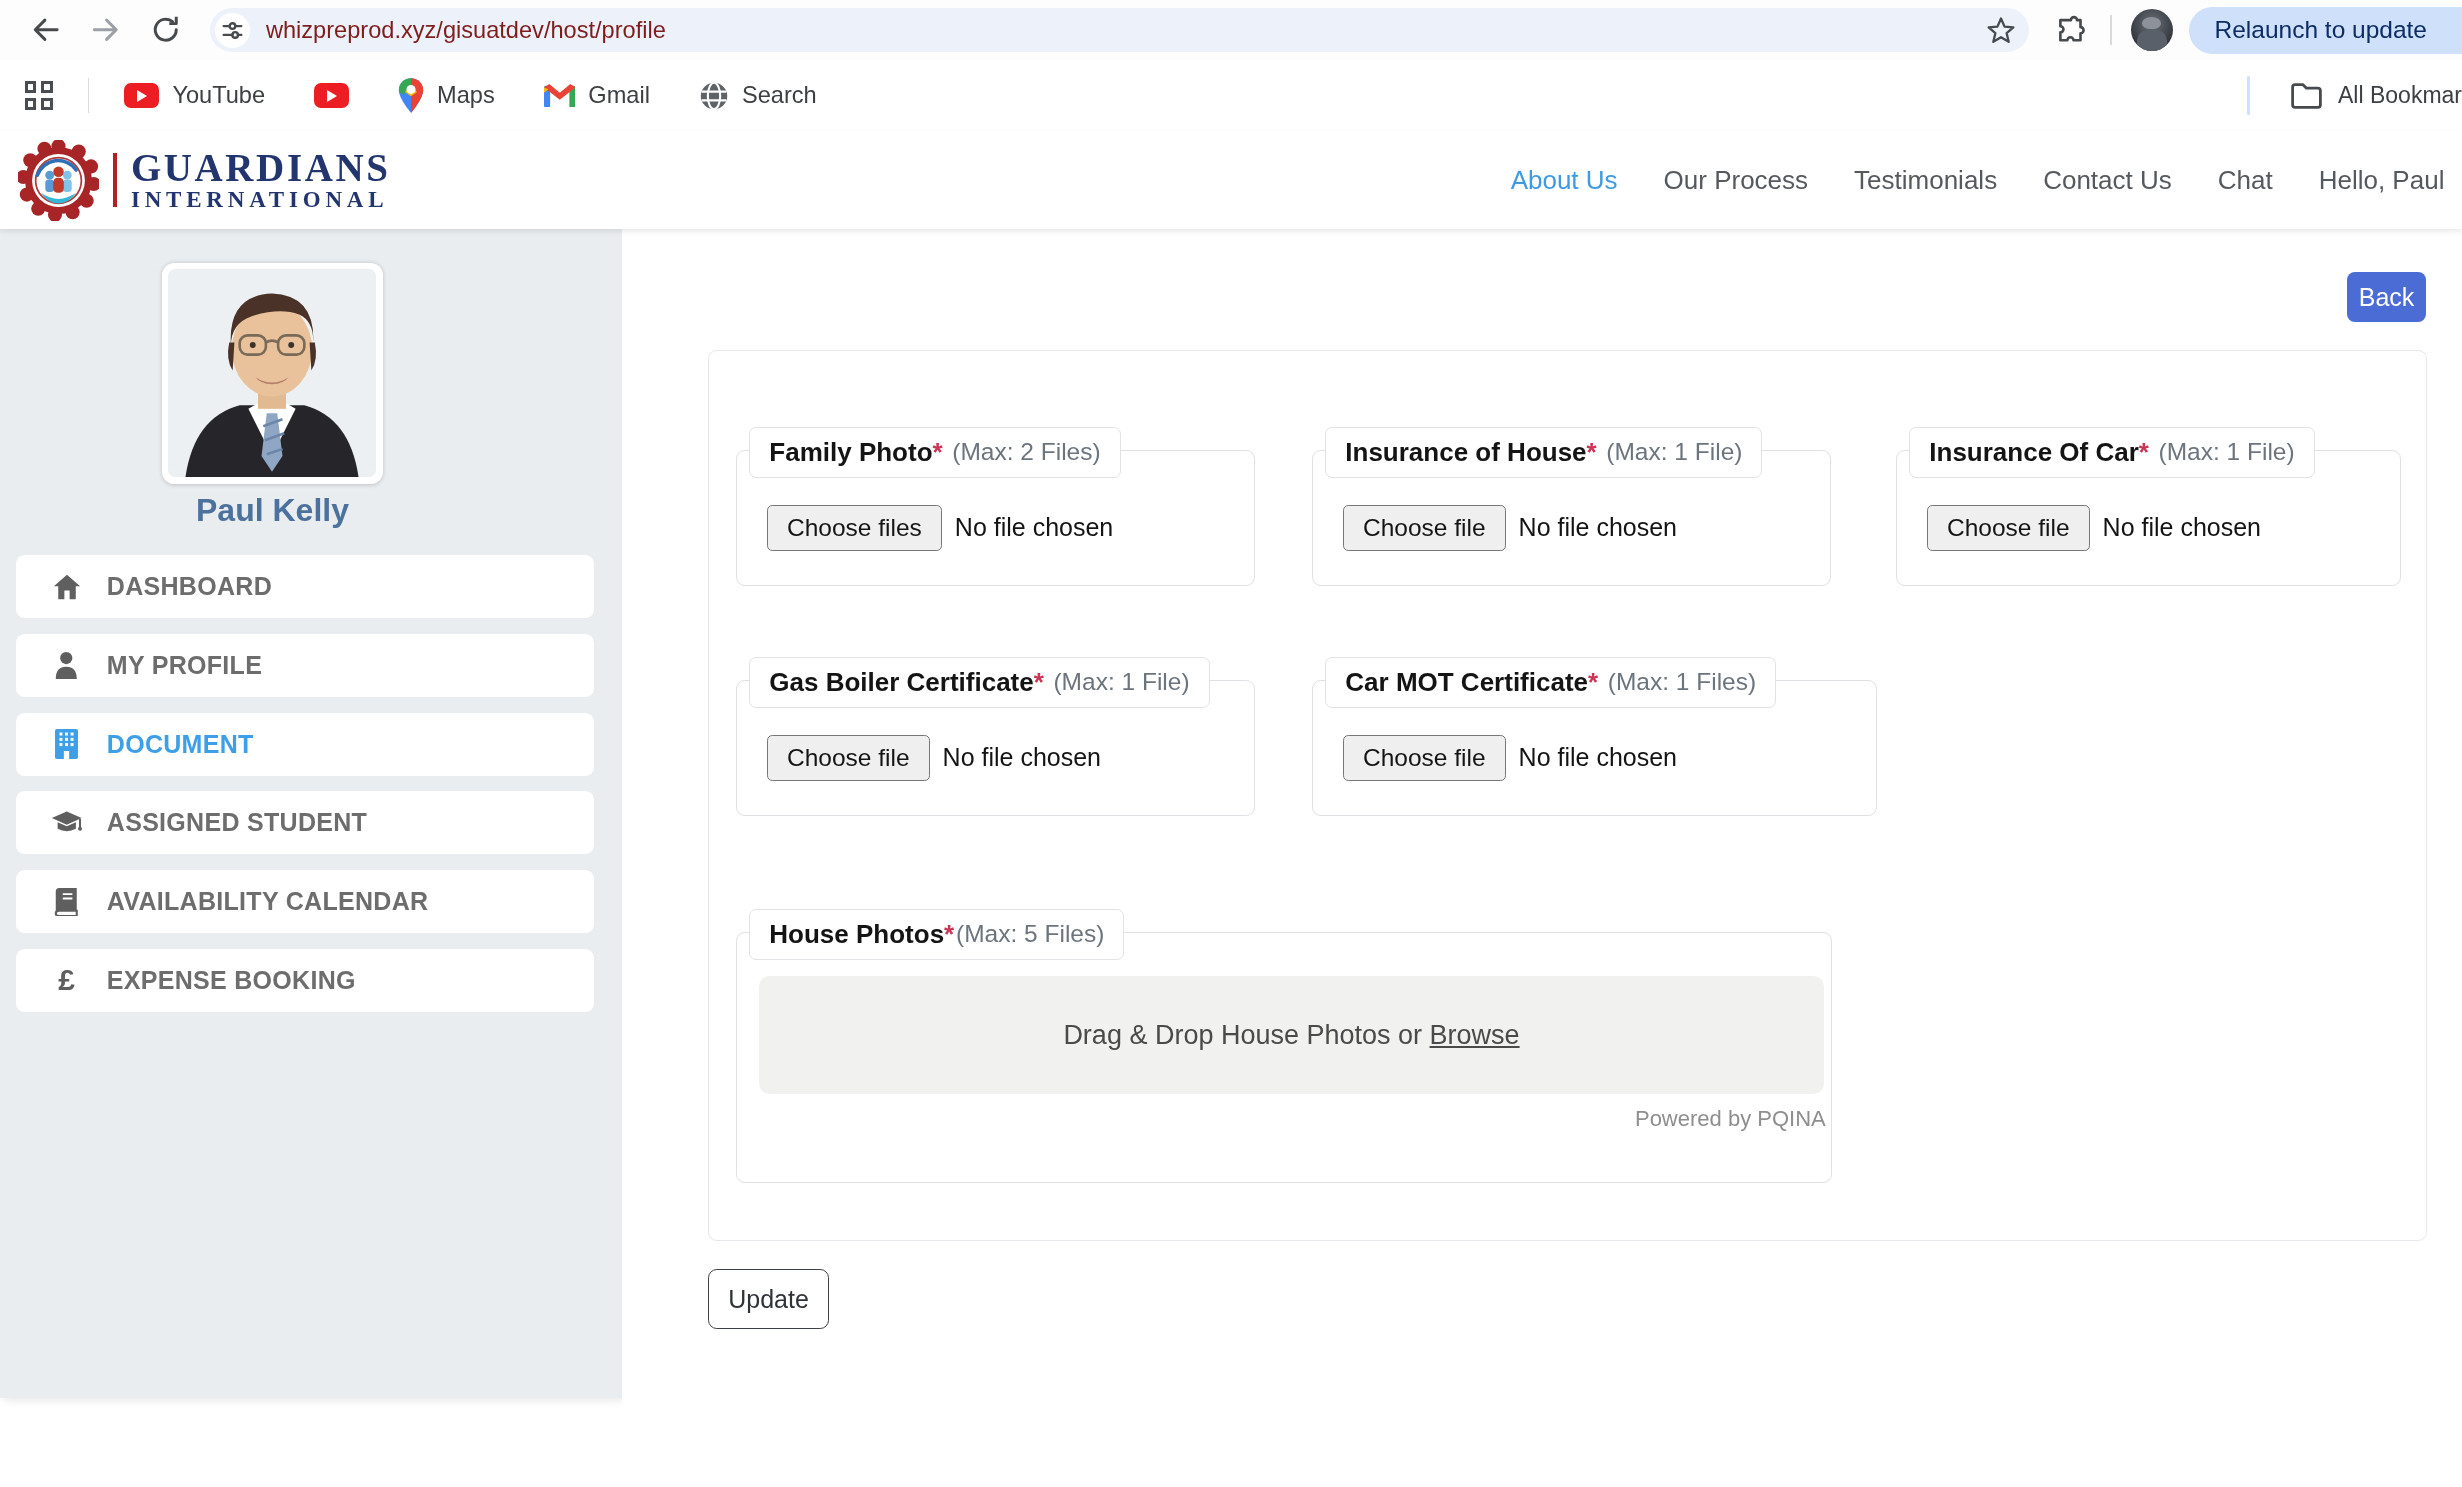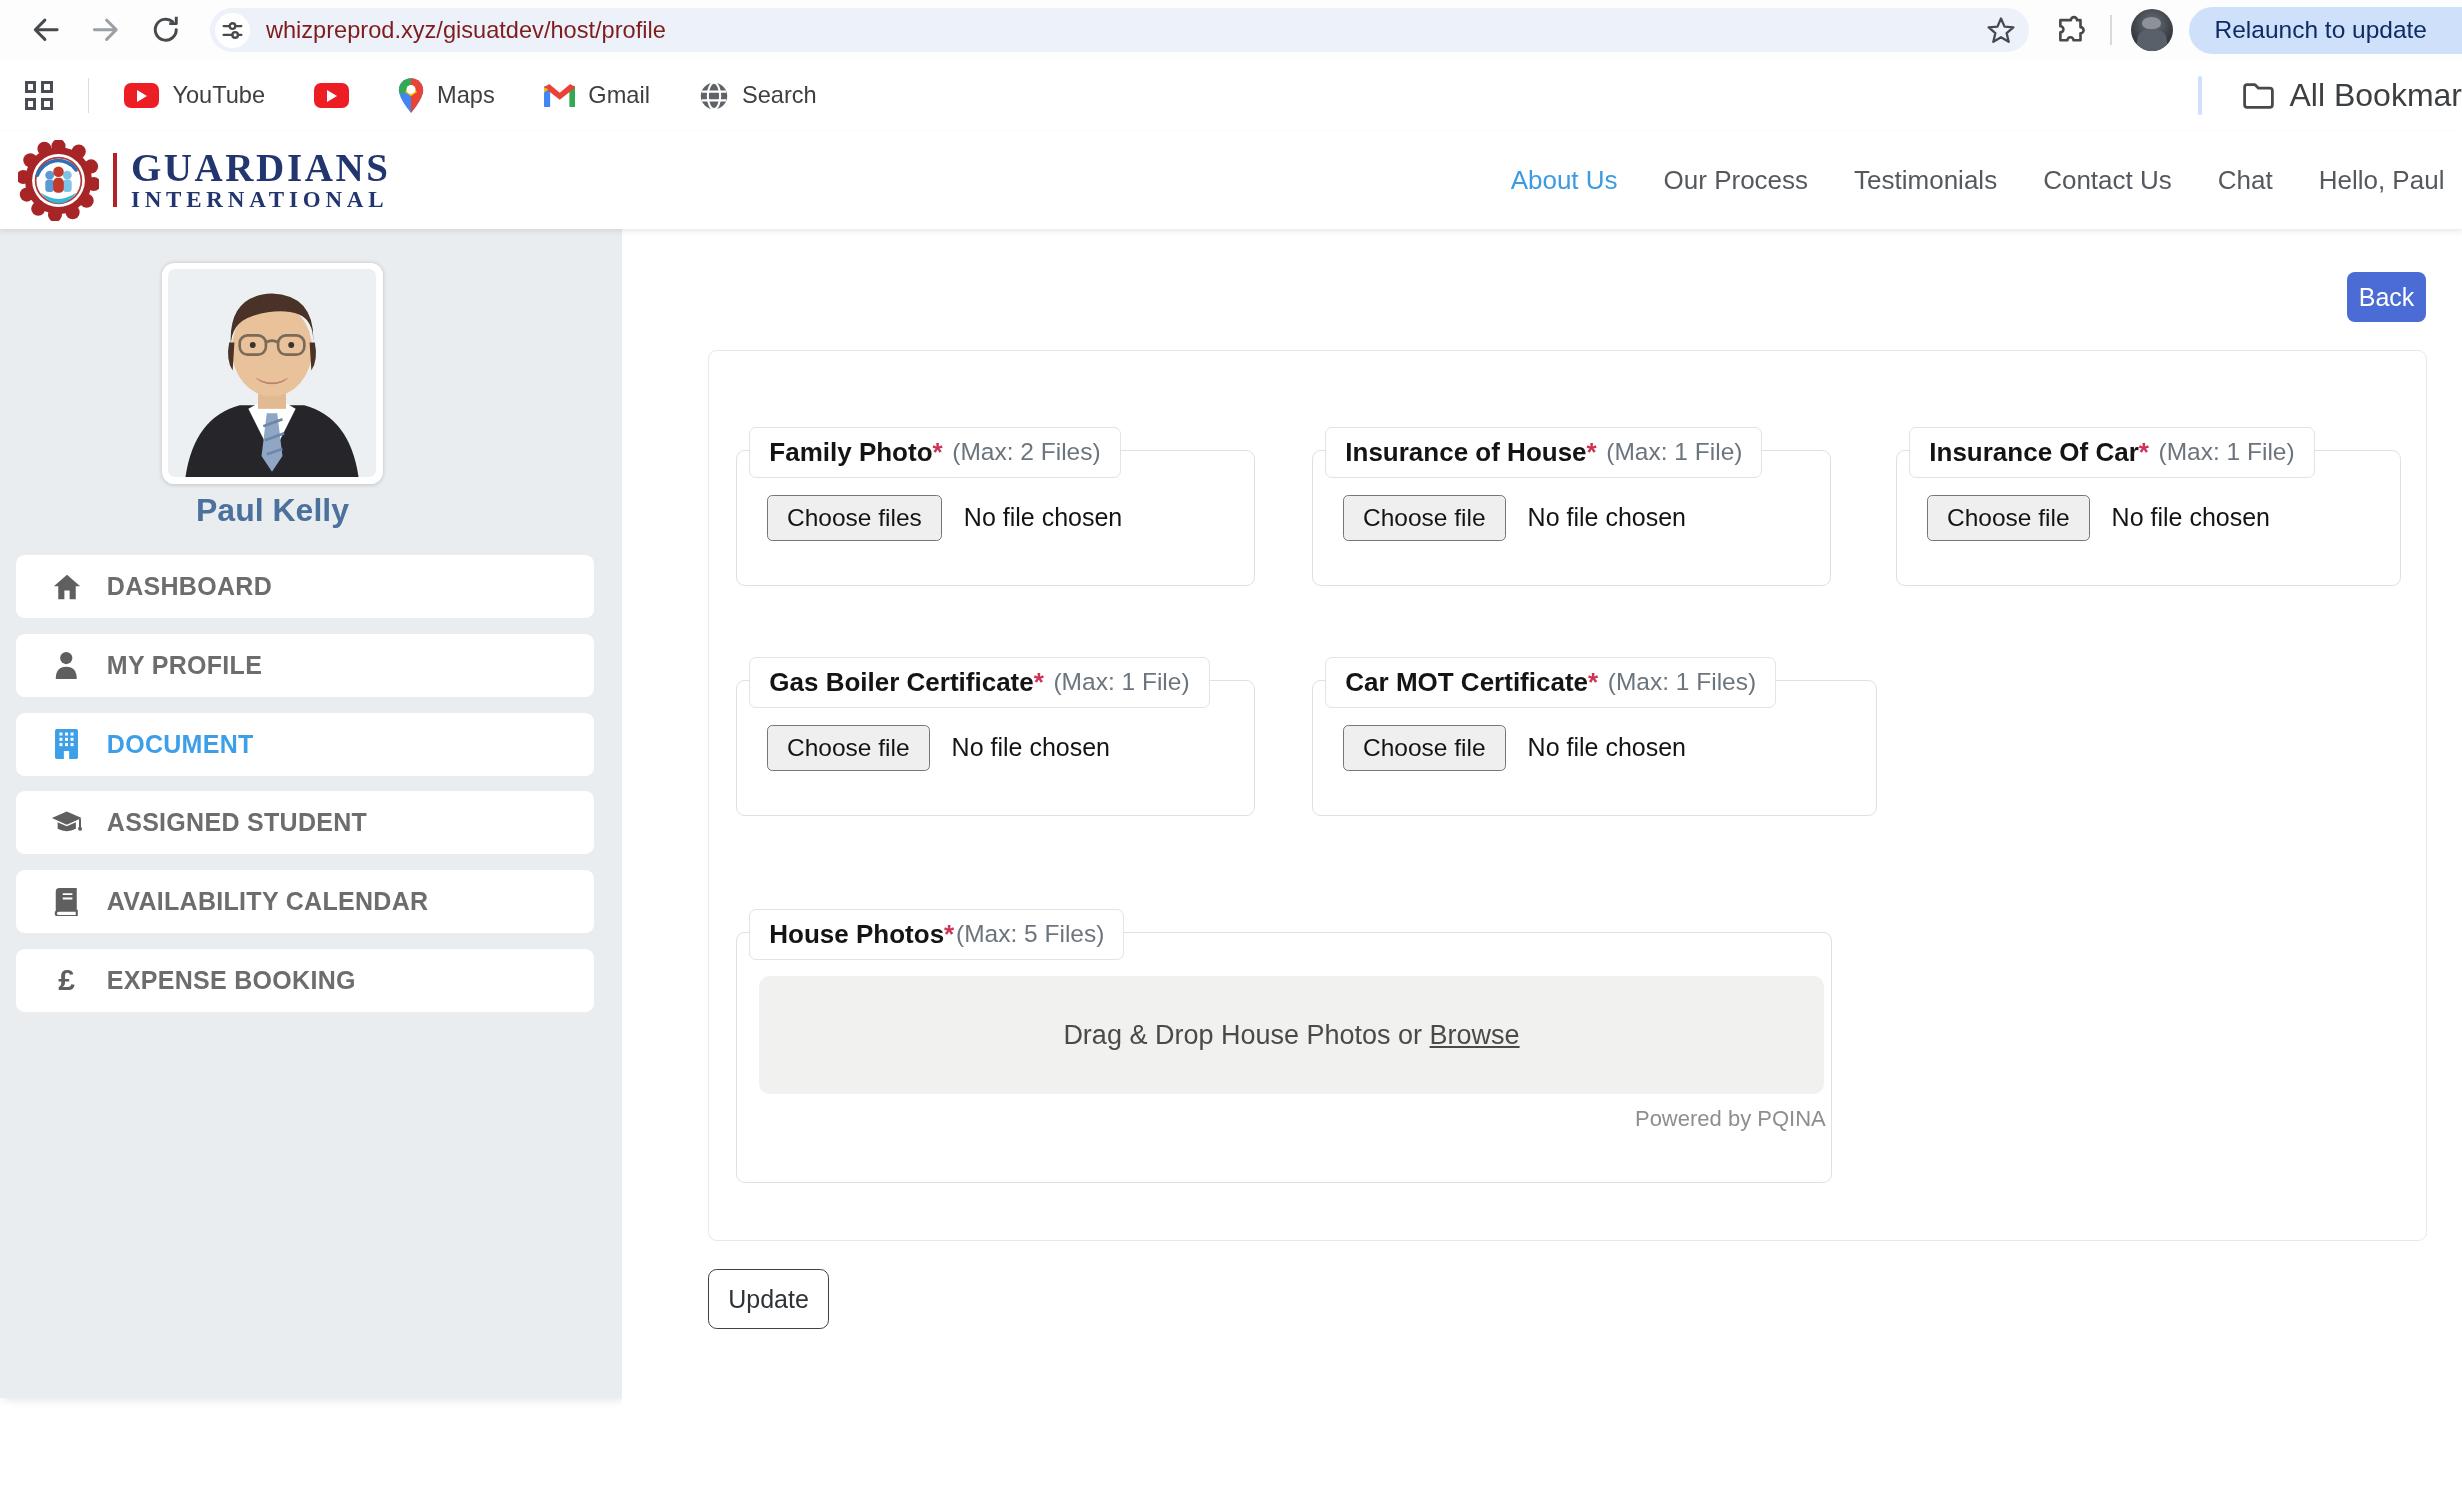--- a/index.html
+++ b/index.html
@@ -47,21 +47,21 @@
     border-bottom: 0.9px solid #f0f1f3;
   }
   .apps-grid { display: grid; grid-template-columns: 11.4px 11.4px; grid-template-rows: 11.4px 11.4px; gap: 5.3px; margin-right: 35px; }
   .apps-grid span { border: 3.5px solid #494c50; }
   .bm-divider { width: 1.8px; height: 35px; background: #dadce0; margin-right: 35px; }
   .bm-item { display: flex; align-items: center; gap: 13px; margin-right: 49px; font-size: 23.6px; color: #3d4043; white-space: nowrap; }
   .yt-badge { width: 35px; height: 25px; background: #ed1d24; border-radius: 7px; display: flex; align-items: center; justify-content: center; }
   .yt-badge i { display: block; width: 0; height: 0; border-left: 10.5px solid #ffffff; border-top: 6.1px solid transparent; border-bottom: 6.1px solid transparent; }
   .bm-right { margin-left: auto; display: flex; align-items: center; }
   .bm-divider-blue { width: 3.5px; height: 39px; background: #cfe0fb; border-radius: 1.8px; margin-right: 40px; }
-  .all-bm-label { font-size: 32px; color: #3d4043; margin-left: 15px; white-space: nowrap; }
+  .all-bm-label { font-size: 23px; color: #3d4043; margin-left: 15px; white-space: nowrap; }
 
   
   .site-header {
     position: absolute; top: 131px; left: 0; width: 2462px; height: 98px;
     background: #ffffff; display: flex; align-items: center; padding: 0 12.3px 0 17.5px;
     box-shadow: 0 2.6px 6.1px rgba(0,0,0,0.10); z-index: 5;
   }
   .brand { display: flex; align-items: center; gap: 14px; }
   .brand-bar { width: 4.4px; height: 54px; background: #b32025; }
   .brand-text { display: flex; flex-direction: column; font-family: "Liberation Serif", serif; color: #22356e; }
@@ -118,21 +118,21 @@
   .legend .lg-title { font-size: 26px; font-weight: bold; color: #141414; }
   .legend .lg-req { font-size: 26px; font-weight: bold; color: #cc3355; }
   .legend .lg-max { font-size: 24.5px; color: #6c757d; margin-left: 9.6px; }
   .legend .lg-max.tight { margin-left: 1.8px; }
   .fs-0 { left: 27px;  top: 99px; width: 519px;  height: 136px; }
   .fs-1 { left: 603px; top: 99px; width: 519px;  height: 136px; }
   .fs-2 { left: 1187px; top: 99px; width: 505px; height: 136px; }
   .fs-3 { left: 27px;  top: 329px; width: 519px;  height: 136px; }
   .fs-4 { left: 603px; top: 329px; width: 565px;  height: 136px; }
   .fs-house { left: 27px; top: 581px; width: 1096px; height: 251px; }
-  .file-row { position: absolute; left: 30px; top: 44px; display: flex; align-items: center; gap: 22px; }
+  .file-row { position: absolute; left: 30px; top: 54px; display: flex; align-items: center; gap: 13px; }
   .file-btn {
     border: 1.8px solid #767676; background: #efefef; border-radius: 5.3px;
     padding: 7.9px 19px; font-size: 24.5px; color: #141414; white-space: nowrap; cursor: pointer;
     font-family: "Liberation Sans", sans-serif;
   }
   .file-status { font-size: 25px; color: #141414; white-space: nowrap; }
   .dropzone {
     position: absolute; left: 22px; top: 43px; width: 1065px; height: 118px;
     background: #f1f1ef; border-radius: 10.5px;
     display: flex; align-items: center; justify-content: center;

